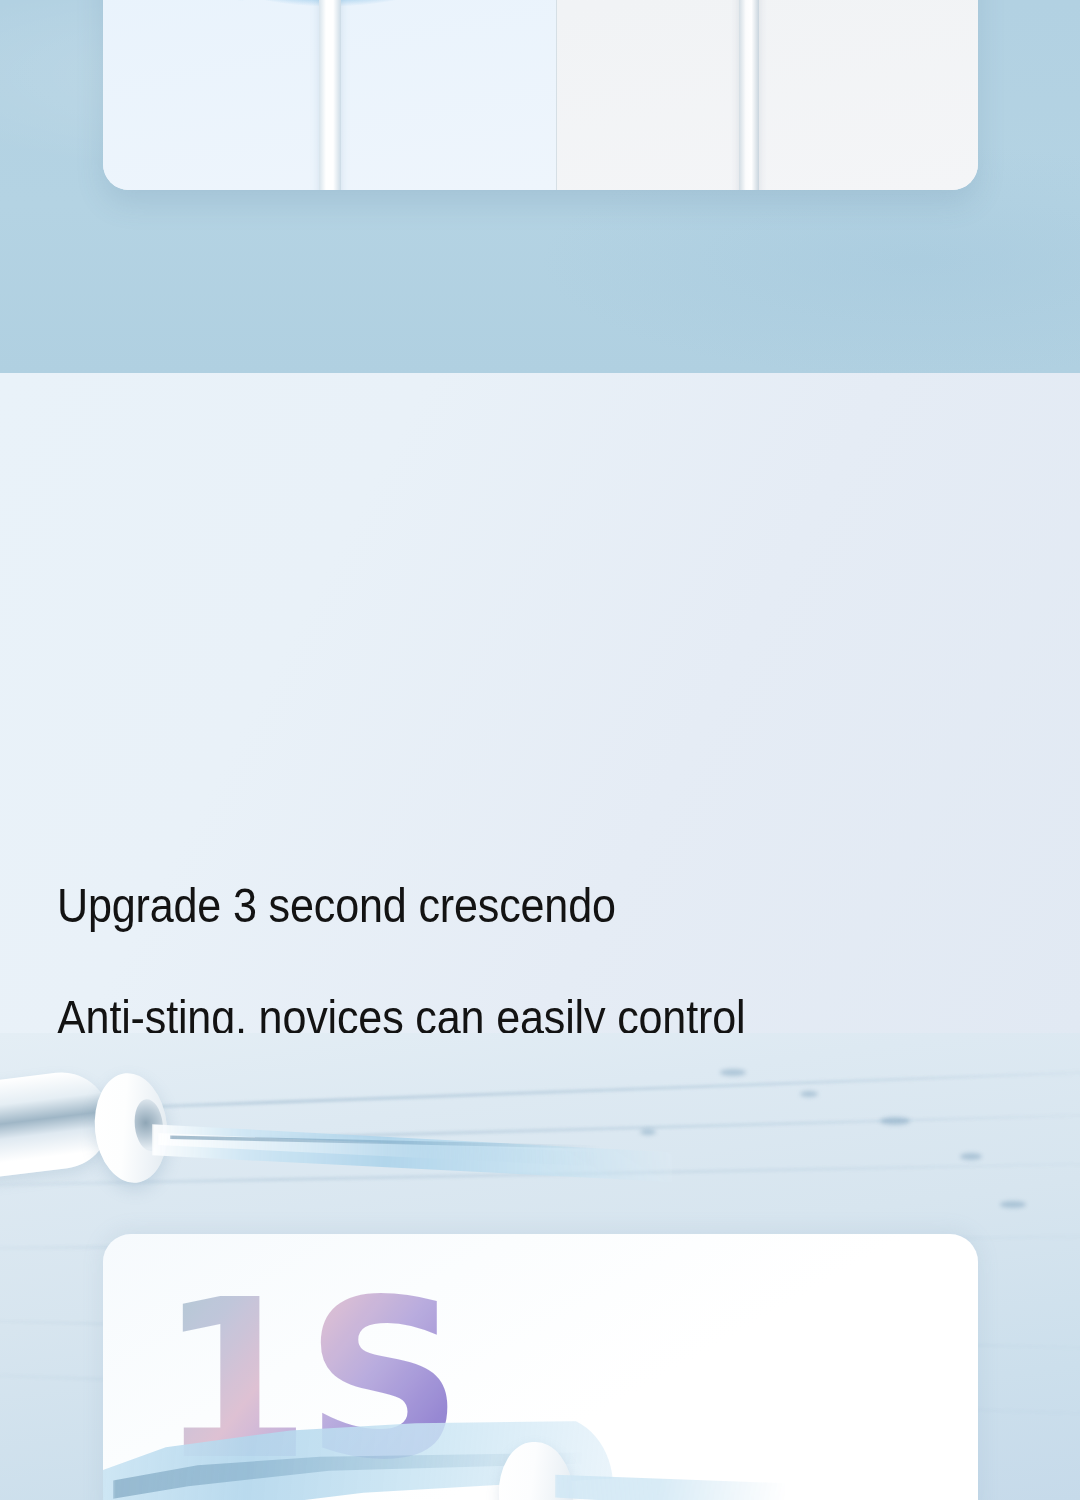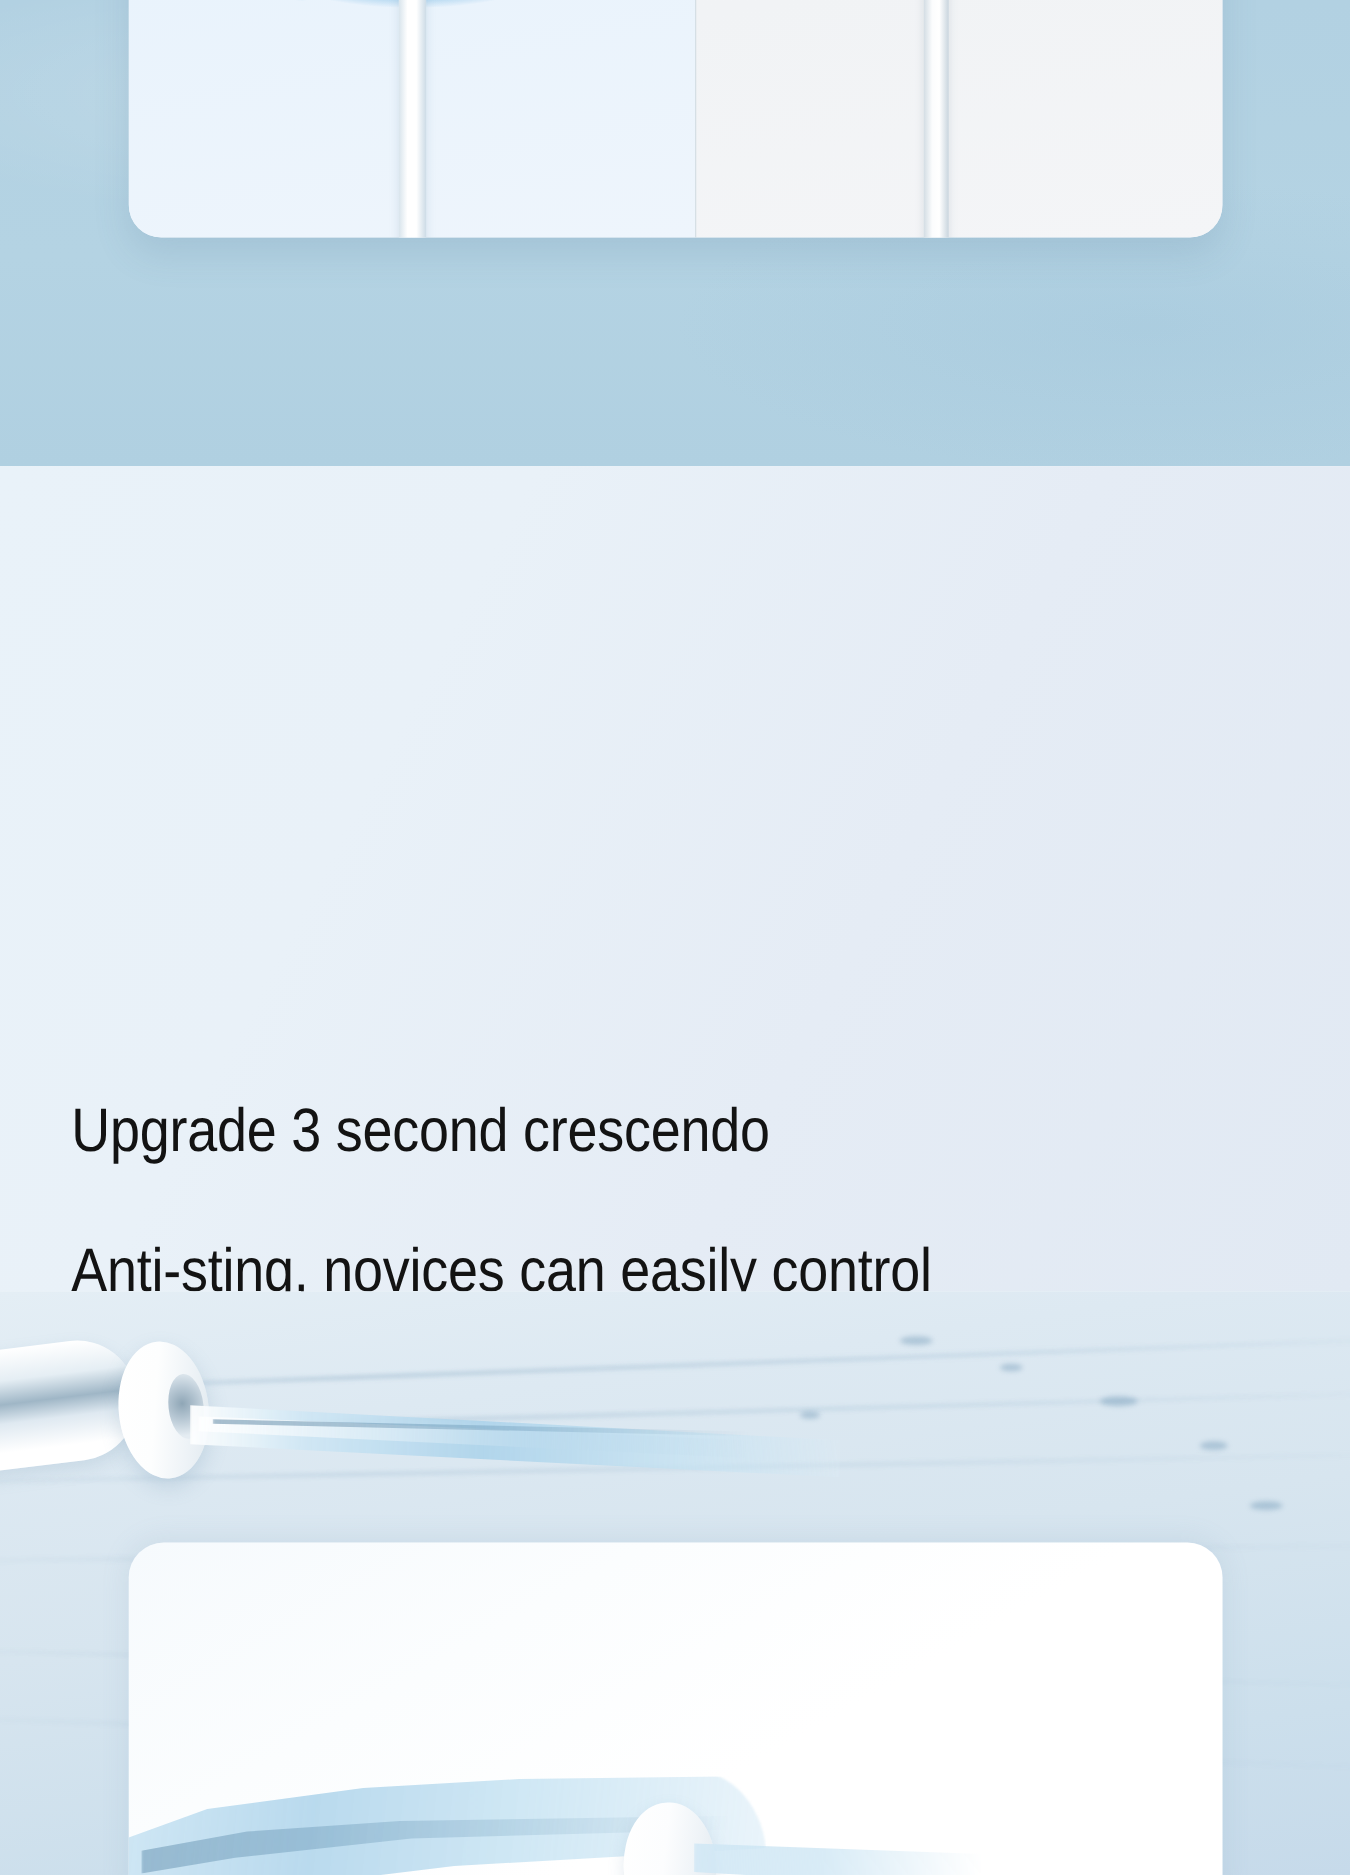--- a/index.html
+++ b/index.html
@@ -266,19 +266,20 @@
     <div class="sparkle" style="left:1000px;top:168px;width:26px;height:7px;"></div>
 
     <div class="handle"></div>
     <div class="collar"></div>
     <div class="jet"></div>
     <div class="jet2"></div>
     <div class="jet-dark"></div>
   </div>
 
   <div class="bottom-card">
+    <div class="one-s">1S</div>
     <div class="bc-stream"></div>
     <div class="bc-stream-dark"></div>
     <div class="bc-collar"></div>
     <div class="bc-jet"></div>
   </div>
 
 </div>
 
 </body></html>

